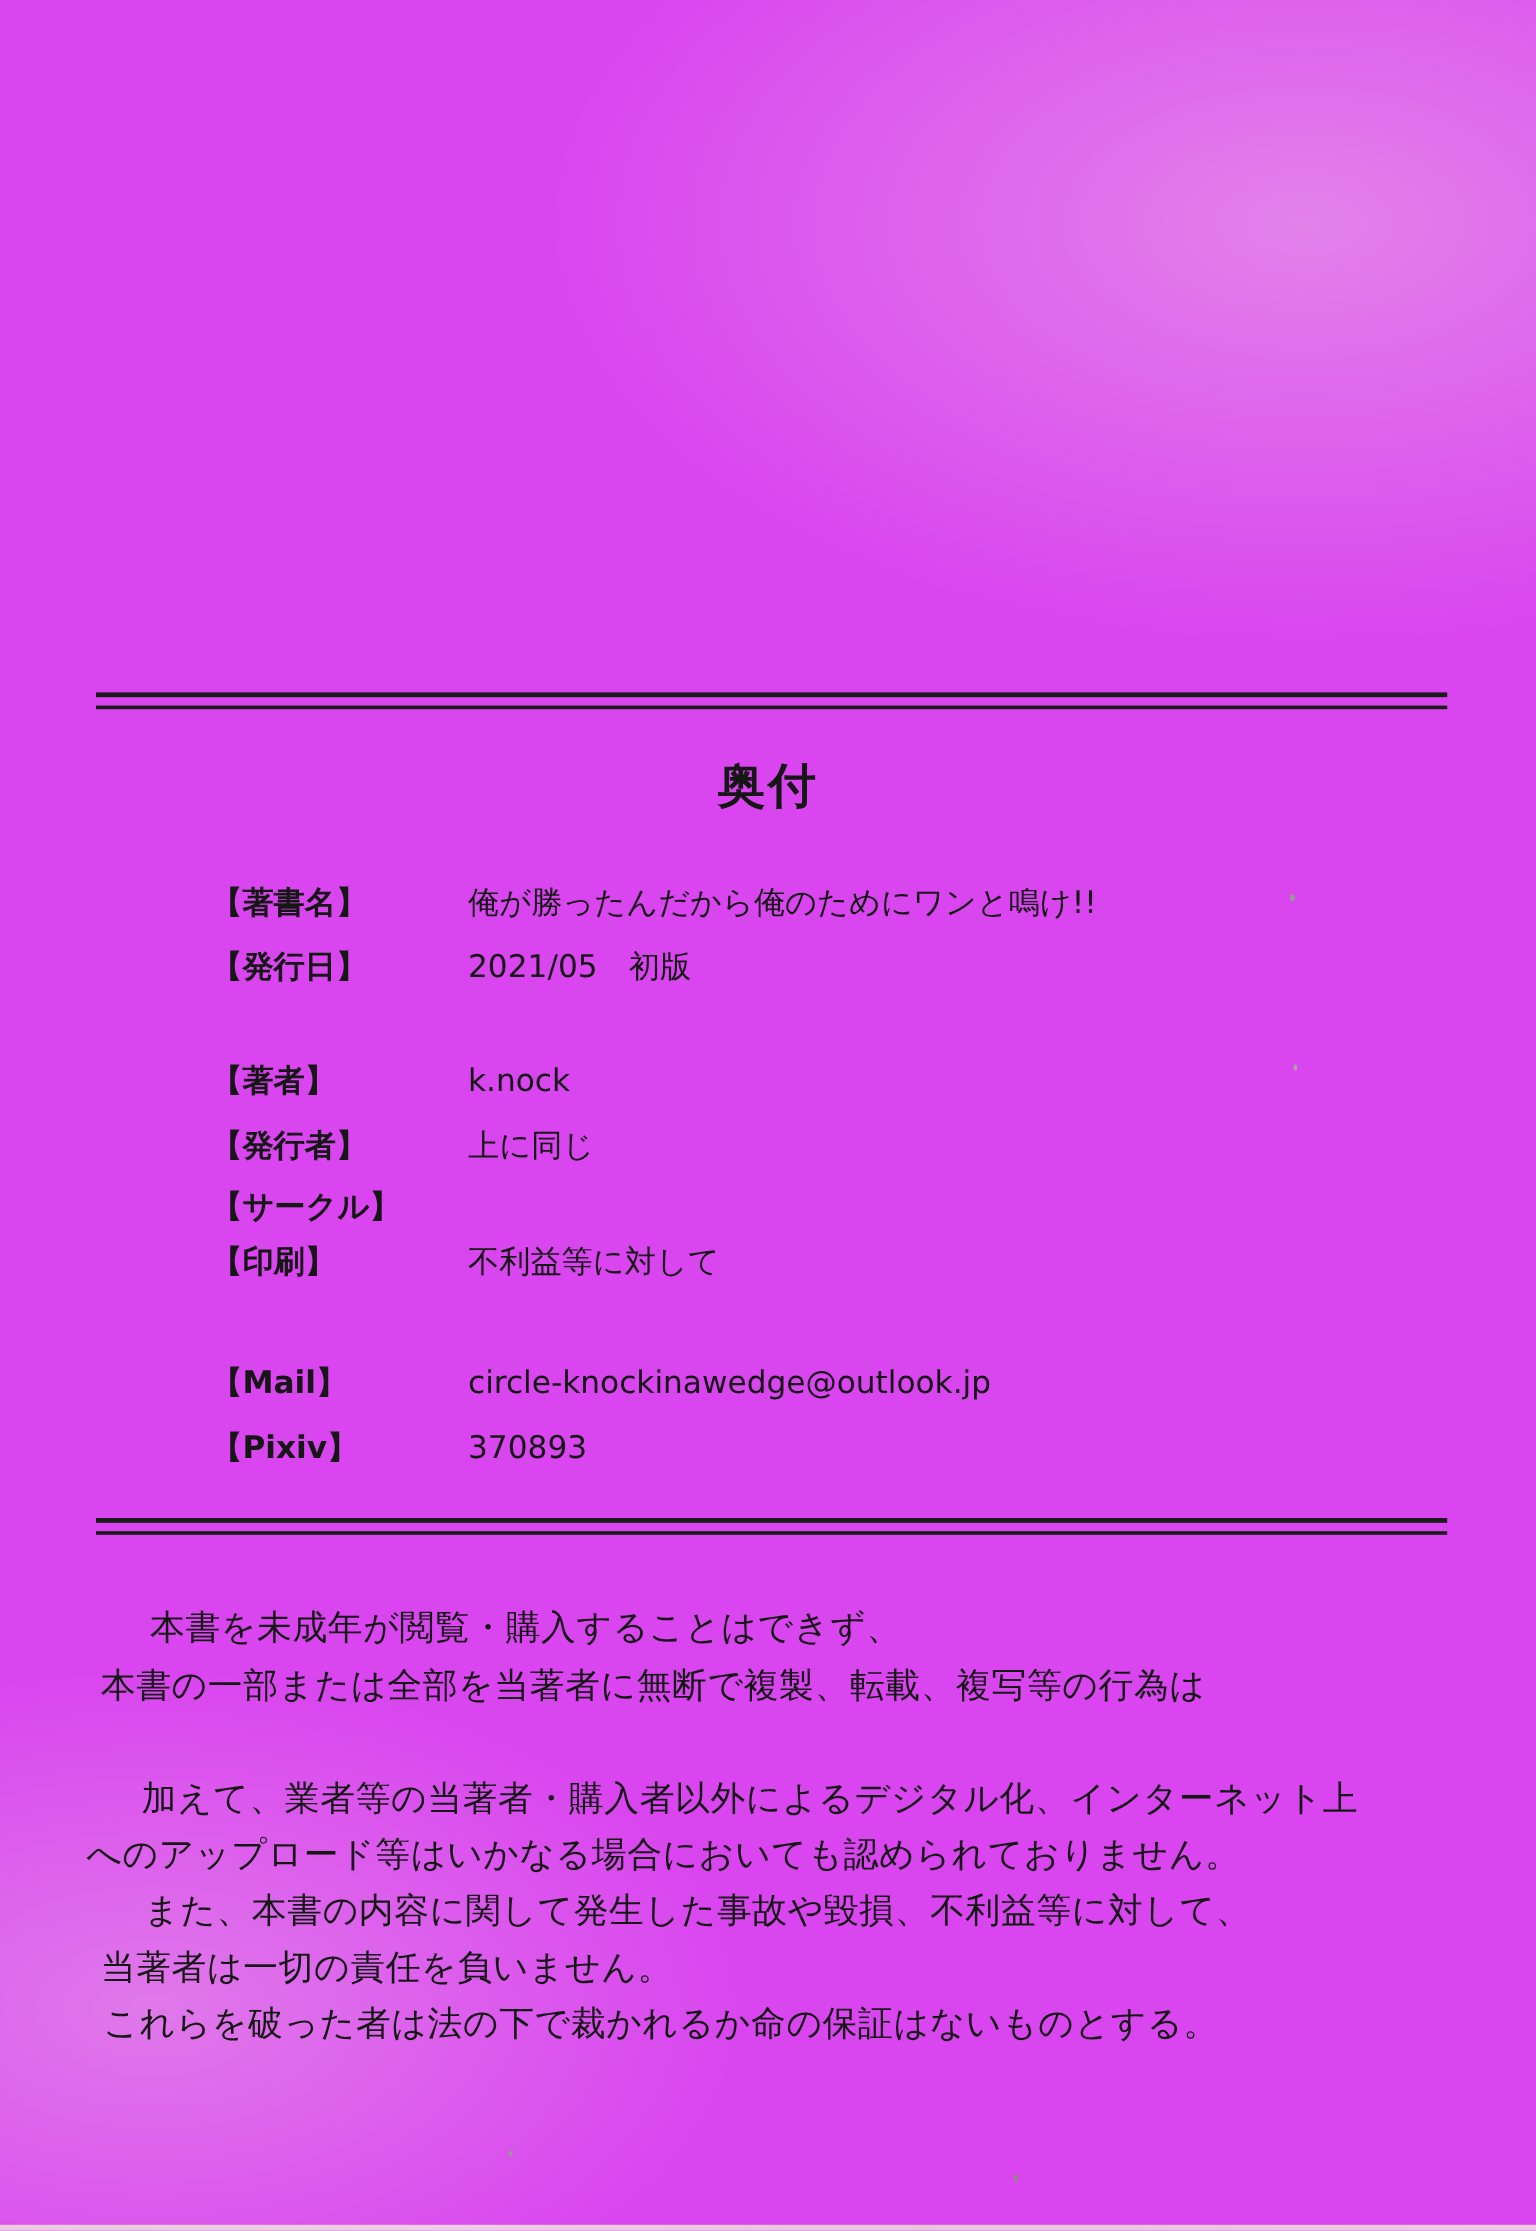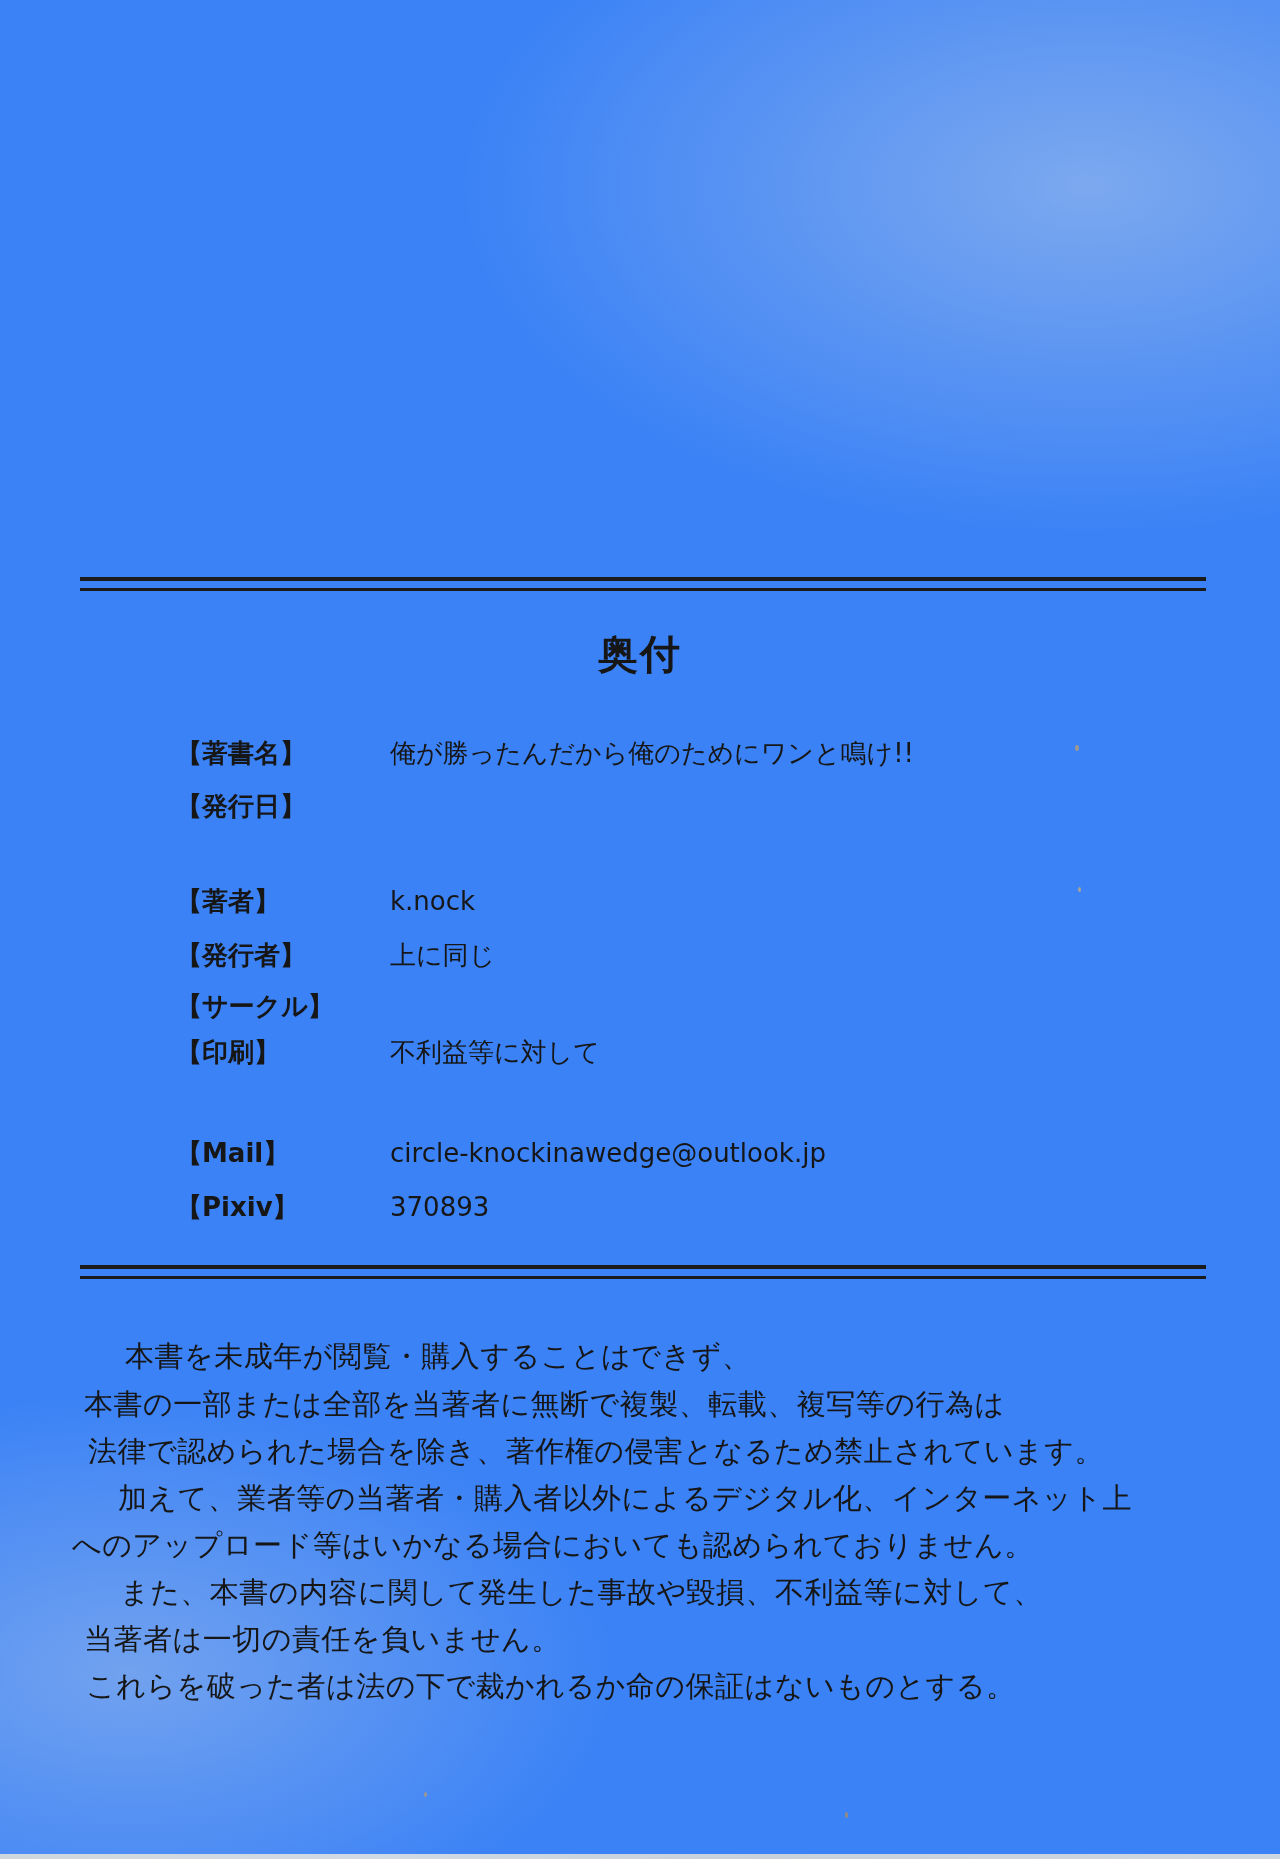--- a/index.html
+++ b/index.html
@@ -5,21 +5,21 @@
   html,body{margin:0;padding:0;}
   body{
     width:1280px;height:1859px;
     background:#f4f2ee;
     font-family:"DejaVu Sans",sans-serif;
     -webkit-font-smoothing:antialiased;
   }
   .page{
     position:relative;
     width:1280px;height:1859px;
-    background:#3b82f6;
+    background:#d946ef;
     color:#161616;
     overflow:hidden;
   }
   
   .page::before{
     content:"";
     position:absolute;inset:0;
     background:
       radial-gradient(ellipse 900px 500px at 85% 10%, rgba(245,240,225,.35), transparent 70%),
       radial-gradient(ellipse 700px 400px at 10% 90%, rgba(240,236,224,.3), transparent 70%);
@@ -88,20 +88,21 @@
   <div class="rule rule-top-2"></div>
 
   <h1 class="title">奥付</h1>
 
   <div class="row" style="top:731px">
     <span class="label">【著書名】</span>
     <span class="value">俺が勝ったんだから俺のためにワンと鳴け!!</span>
   </div>
   <div class="row" style="top:784px">
     <span class="label">【発行日】</span>
+    <span class="value">2021/05　初版</span>
   </div>
   <div class="row" style="top:879px">
     <span class="label">【著者】</span>
     <span class="value">k.nock</span>
   </div>
   <div class="row" style="top:933px">
     <span class="label">【発行者】</span>
     <span class="value">上に同じ</span>
   </div>
   <div class="row" style="top:984px">
@@ -118,21 +119,20 @@
   <div class="row" style="top:1185px">
     <span class="label">【Pixiv】</span>
     <span class="value">370893</span>
   </div>
 
   <div class="rule rule-bot-1"></div>
   <div class="rule rule-bot-2"></div>
 
   <p class="dl" style="top:1336px;left:125px">本書を未成年が閲覧・購入することはできず、</p>
   <p class="dl" style="top:1384px;left:84px">本書の一部または全部を当著者に無断で複製、転載、複写等の行為は</p>
-  <p class="dl" style="top:1431px;left:88px">法律で認められた場合を除き、著作権の侵害となるため禁止されています。</p>
   <p class="dl" style="top:1478px;left:118px">加えて、業者等の当著者・購入者以外によるデジタル化、インターネット上</p>
   <p class="dl" style="top:1525px;left:72px">へのアップロード等はいかなる場合においても認められておりません。</p>
   <p class="dl" style="top:1572px;left:120px">また、本書の内容に関して発生した事故や毀損、不利益等に対して、</p>
   <p class="dl" style="top:1619px;left:84px">当著者は一切の責任を負いません。</p>
   <p class="dl" style="top:1666px;left:86px">これらを破った者は法の下で裁かれるか命の保証はないものとする。</p>
 
   <div class="speck" style="top:745px;left:1075px;width:4px;height:6px;background:#9a9890;"></div>
   <div class="speck" style="top:887px;left:1078px;width:3px;height:5px;background:#a8a49a;"></div>
   <div class="speck" style="top:1792px;left:424px;width:3px;height:5px;background:#9a9890;"></div>
   <div class="speck" style="top:1812px;left:845px;width:3px;height:6px;background:#8e8c85;"></div>

